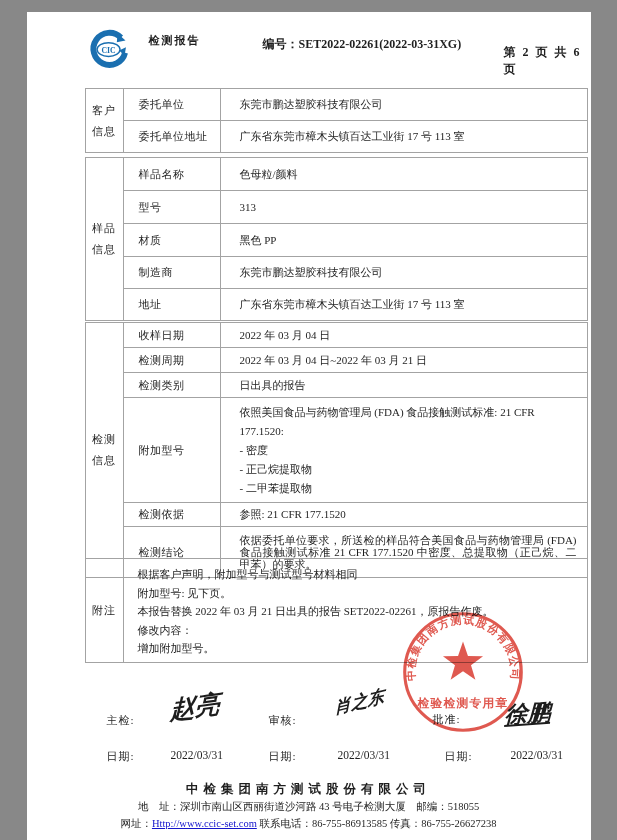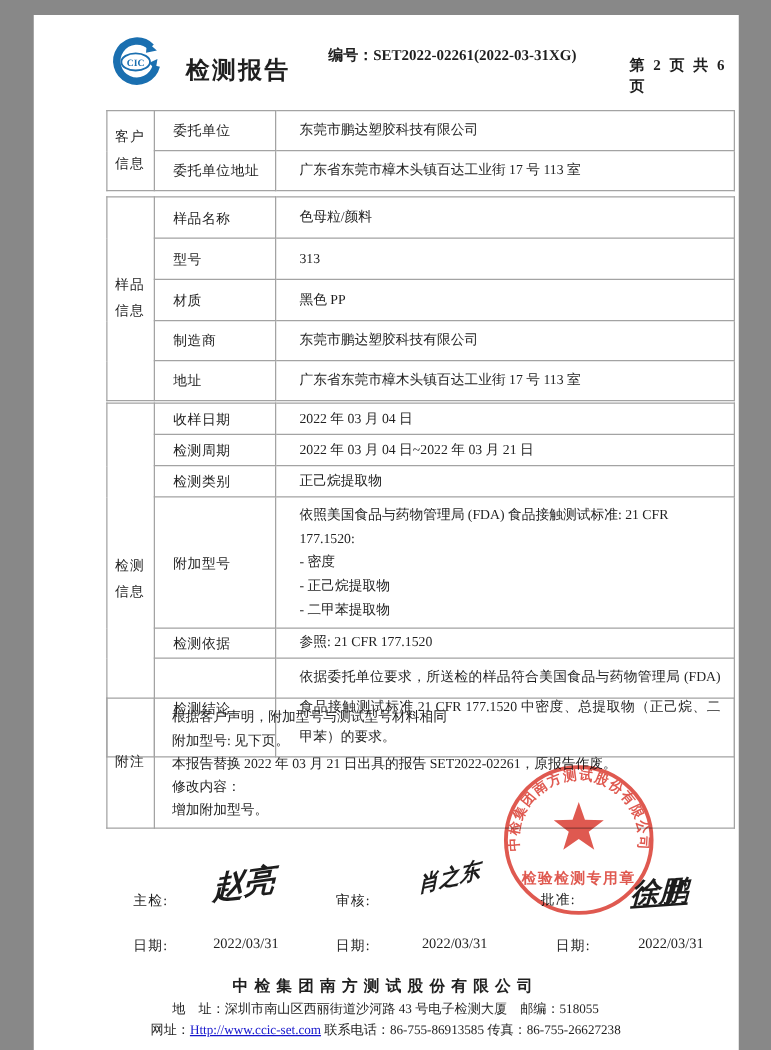--- a/index.html
+++ b/index.html
@@ -6,21 +6,21 @@
   html,body { background:#888; }
   .page {
     position:relative; width:564px; height:840px; margin:12px auto;
     background:#ffffff; overflow:hidden;
     font-family:"Liberation Serif","DejaVu Serif",serif;
     color:#1f1f1f;
   }
   .abs { position:absolute; }
 
   
-  .hdr-title { left:122px; top:31px; font-size:19px; font-weight:bold; letter-spacing:2px; }
+  .hdr-title { left:122px; top:21px; font-size:11px; font-weight:bold; letter-spacing:2px; }
   .hdr-no    { left:236px; top:24px; font-size:12px; font-weight:bold; }
   .hdr-page  { left:477px; top:32px; font-size:12px; font-weight:bold; letter-spacing:2px; }
   .logo-box  { left:60px; top:15px; width:44px; height:46px; }
 
   
   table.sec {
     position:absolute; left:58px; width:503px;
     border-collapse:collapse; table-layout:fixed;
   }
   table.sec td {
@@ -28,21 +28,21 @@
     font-size:11px; color:#1f1f1f;
     vertical-align:middle;
   }
   col.c1 { width:38px; } col.c2 { width:97px; } col.c3 { width:auto; }
   td.group { text-align:center; }
   td.group div { line-height:21px; letter-spacing:1px; }
   td.lbl { padding-left:15px; letter-spacing:0.5px; }
   td.val { padding-left:19px; padding-right:10px; line-height:15px; }
   td.val-multi { padding:5px 10px 4px 19px; vertical-align:middle; }
   .proj-line { line-height:19px; }
-  td.val-just { text-align:justify; line-height:24px; padding-top:3px; padding-bottom:3px; }
+  td.val-just { text-align:justify; line-height:12px; padding-top:3px; padding-bottom:3px; }
   td.notes-cell { padding:6px 10px 4px 14px; }
   .note-line { line-height:18.6px; }
 
   
   .sig-label { font-size:11px; letter-spacing:1px; }
   .sig-name  { font-size:25px; font-style:italic; font-weight:bold; color:#1d1d1d;
                transform:rotate(-8deg) skewX(-8deg); transform-origin:left bottom; }
   .sig-review { font-size:17px; transform:rotate(-14deg) skewX(-12deg); }
   .sig-approve { font-size:23px; transform:rotate(-4deg) skewX(-6deg);
                  text-decoration:underline; z-index:5; }
@@ -147,21 +147,21 @@
       </td>
       <td class="lbl">收样日期</td>
       <td class="val">2022 年 03 月 04 日</td>
     </tr>
     <tr style="height:25px;padding-left:48px;">
       <td class="lbl">检测周期</td>
       <td class="val">2022 年 03 月 04 日~2022 年 03 月 21 日</td>
     </tr>
     <tr style="height:25px;">
       <td class="lbl">检测类别</td>
-      <td class="val">正己烷提取物</td>
+      <td class="val">日出具的报告</td>
     </tr>
     <tr style="height:88px;">
       <td class="lbl">附加型号</td>
       <td class="val-multi">
         <div class="proj-line">依照美国食品与药物管理局 (FDA) 食品接触测试标准: 21 CFR 177.1520:</div>
         <div class="proj-line">- 密度</div>
         <div class="proj-line">- 正己烷提取物</div>
         <div class="proj-line">- 二甲苯提取物</div>
       </td>
     </tr>

